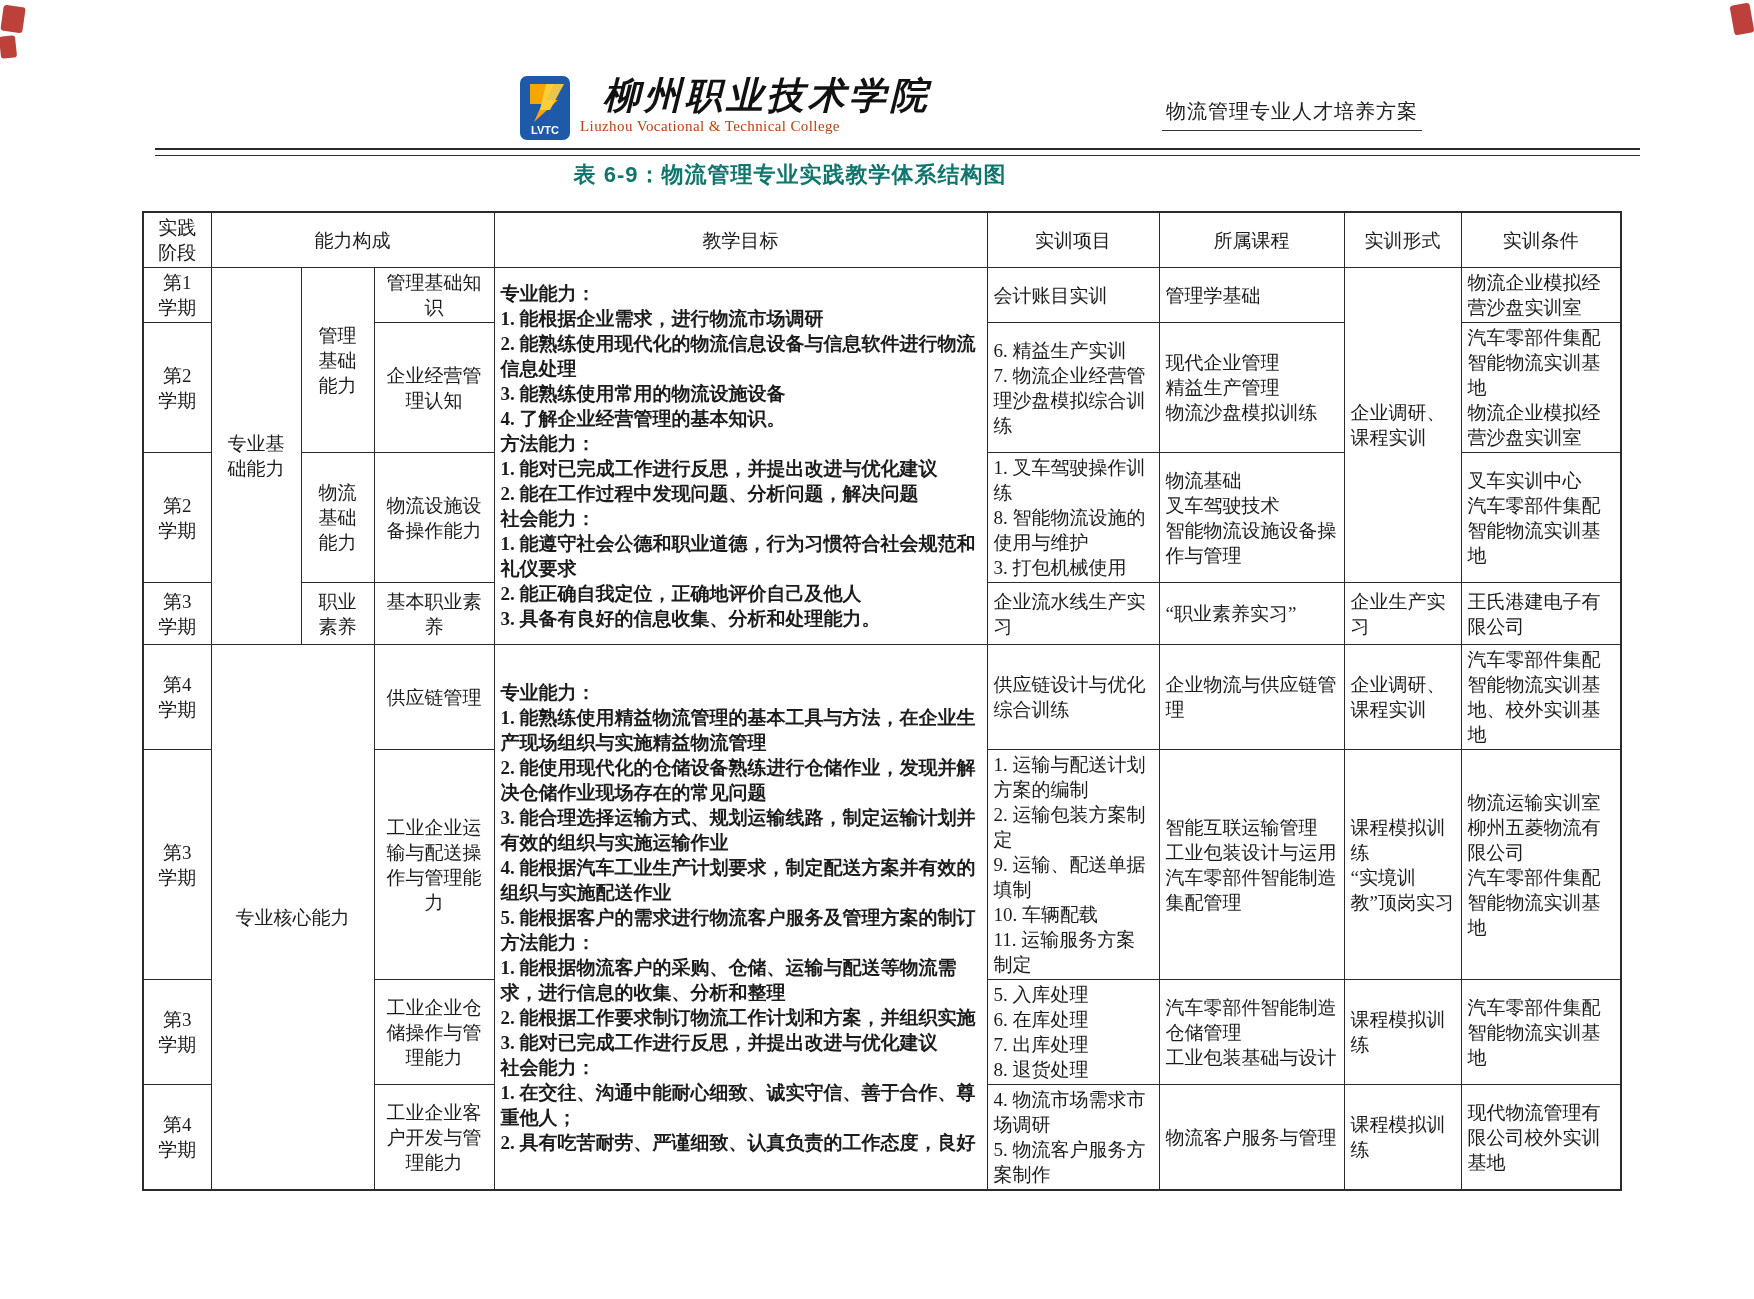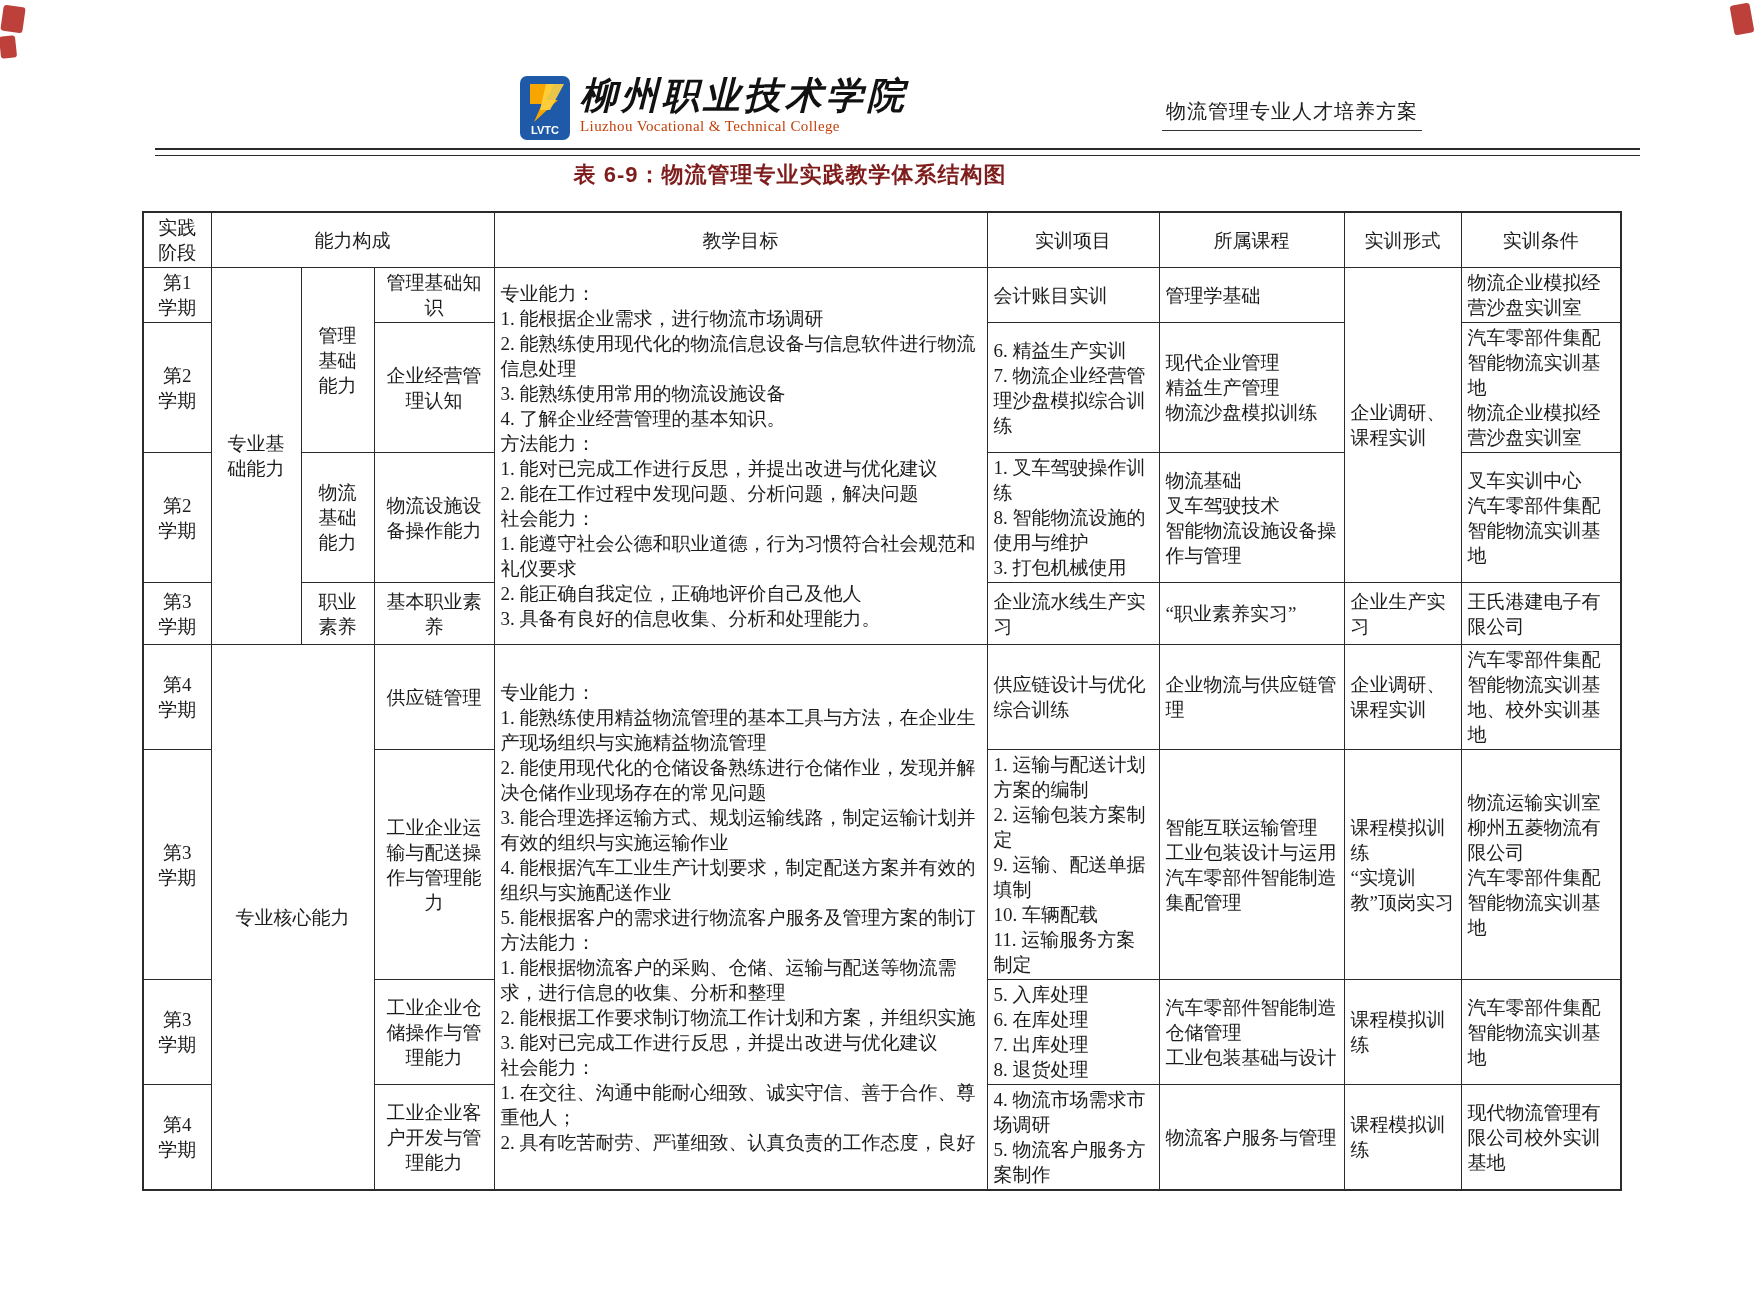--- a/index.html
+++ b/index.html
@@ -9,45 +9,45 @@
     color:#1c1c1c;
   }
   
   .page-header{position:absolute;left:155px;top:74px;width:1485px;height:76px;}
   .header-rule{position:absolute;left:155px;top:148px;width:1485px;height:5px;
     border-top:2px solid #2a2a2a;border-bottom:1px solid #2a2a2a;}
   .logo-row{position:absolute;left:365px;top:2px;display:flex;align-items:flex-start;}
   .logo-box{width:50px;height:76px;flex:0 0 auto;}
   .school-names{margin-left:10px;}
   .school-cn{font-size:37px;font-weight:bold;font-style:italic;letter-spacing:4px;
-    line-height:40px;color:#111;}
+    line-height:40px;color:#111;margin-left:23px;}
   .school-en{font-size:15px;color:#c2410c;letter-spacing:0.4px;margin-top:2px;}
   .doc-title{position:absolute;right:218px;top:24px;font-size:20px;color:#222;
     border-bottom:1px solid #333;padding:0 4px 5px 4px;letter-spacing:1px;}
   
   .artifact{position:absolute;background:#b22018;opacity:.85;}
   .a-tl1{left:2px;top:6px;width:22px;height:26px;border-radius:3px;transform:rotate(8deg);}
   .a-tl2{left:0px;top:36px;width:16px;height:22px;border-radius:3px;transform:rotate(-6deg);}
   .a-tr1{right:2px;top:4px;width:20px;height:30px;border-radius:3px;transform:rotate(-10deg);}
   
   .table-title{position:absolute;left:140px;top:160px;width:1300px;text-align:center;
-    font-size:22px;font-weight:bold;letter-spacing:1px;color:#7f1d1d;
+    font-size:22px;font-weight:bold;letter-spacing:1px;color:#0f766e;
     font-family:"Liberation Sans","DejaVu Sans",sans-serif;}
   
   .tbl-wrap{position:absolute;left:142px;top:192px;}
   table.main{border-collapse:collapse;table-layout:fixed;width:1478px;
     font-size:19px;line-height:25px;}
   table.main th,table.main td{
     border:1px solid #2b2b2b;padding:2px 6px;vertical-align:middle;
     white-space:pre-line;overflow:hidden;}
   table.main{border:2px solid #2b2b2b;margin-top:19px;}
   th.hdr{font-weight:normal;text-align:center;font-size:19px;}
   td.c{text-align:center;}
   td.l{text-align:left;}
-  td.obj{vertical-align:top;text-align:left;padding:3px 8px;}
+  td.obj{vertical-align:top;text-align:left;padding:3px 8px;font-weight:bold;}
   
   tr.h-hd{height:46px;} tr.h-r1{height:52px;padding-left:32px;} tr.h-r2{height:126px;}
   tr.h-r3{height:115px;} tr.h-r4{height:62px;} tr.h-r5{height:100px;}
   tr.h-r6{height:202px;} tr.h-r7{height:98px;} tr.h-r8{height:104px;}
 </style>
 </head>
 <body>
 
 <div class="artifact a-tl1"></div>
 <div class="artifact a-tl2"></div>

